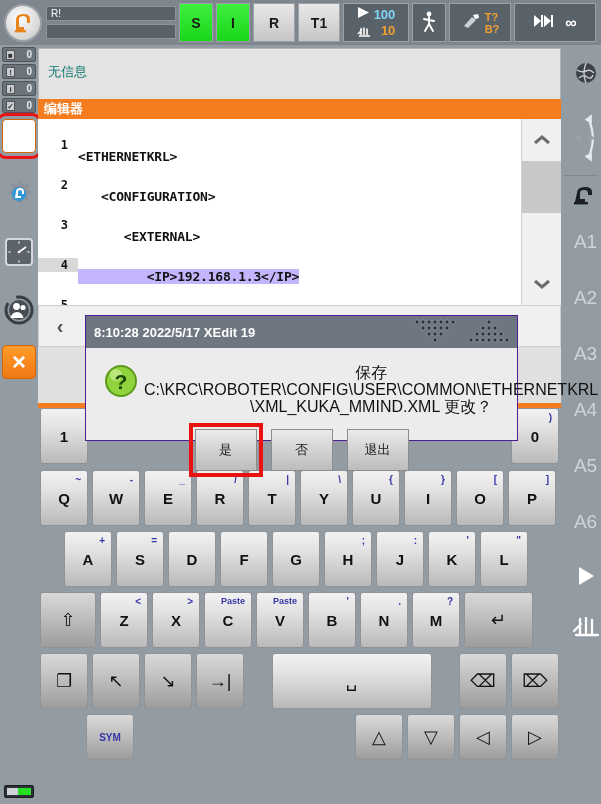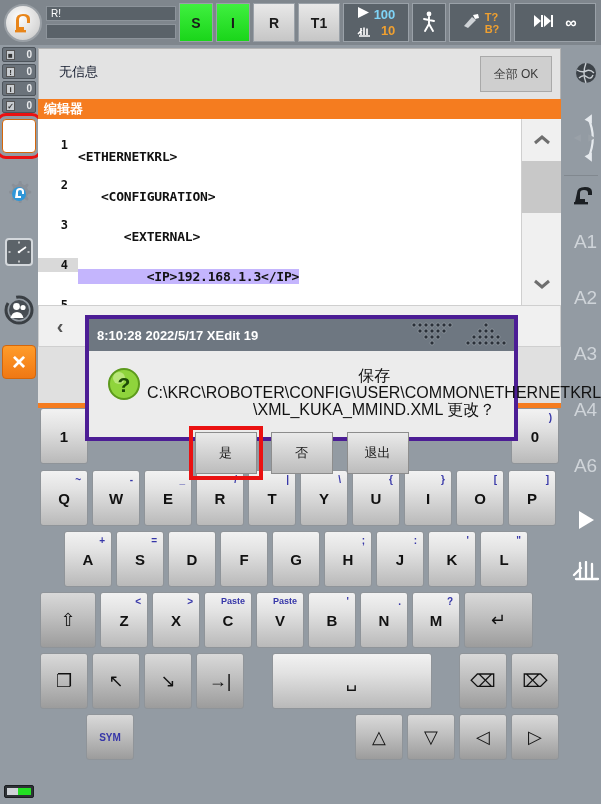--- a/index.html
+++ b/index.html
@@ -91,21 +91,21 @@
     width: 40px; height: 56px; display: flex; align-items: center; justify-content: center;
     color: #cfd4d9; font-size: 19px; font-weight: normal; padding-left: 9px;
   }
   .rr-sep { width: 34px; height: 1px; background: #81888f; }
 
   
   .msg-bar {
     position: absolute; left: 38px; top: 48px; width: 523px; height: 52px;
     background: #e3e3e3; border: 1px solid #b4b4b4; display: flex; align-items: stretch;
   }
-  .msg-text { flex: 1; color: #0f172a; font-size: 13px; padding: 14px 0 0 20px; }
+  .msg-text { flex: 1; color: #0f766e; font-size: 13px; padding: 14px 0 0 9px; }
   .msg-ok {
     width: 72px; margin: 7px 8px 7px 0; background: #cfcfcf;
     border: 1px solid #a9a9a9; display: flex; align-items: center; justify-content: center;
     font-size: 12px; color: #3a3a3a;
   }
   .orange-bar {
     position: absolute; left: 38px; top: 99px; width: 523px; height: 20px;
     background: #f57c1f; color: #ffffff; font-size: 13px; font-weight: bold;
     padding-left: 6px; line-height: 20px;
   }
@@ -177,21 +177,21 @@
   .row-bot .key.space { width: 160px; }
   .row-bot { gap: 4px; }
   .row-last { padding-left: 48px; gap: 4px; }
   .row-last .key { width: 48px; height: 46px; }
   .key.sym { color: #3636a8; font-size: 10px; }
   .spacer-flex { flex: 1; }
 
   
   .dialog {
     position: absolute; left: 85px; top: 315px; width: 433px; height: 126px;
-    border: 4px solid #4c1d95; background: #ececec; z-index: 50;
+    border: 1px solid #4c1d95; background: #ececec; z-index: 50;
   }
   .dlg-title {
     height: 32px; background: #6e7781; display: flex; align-items: center;
     color: #ffffff; font-size: 13px; font-weight: bold; padding-left: 8px; position: relative;
   }
   .dlg-dots { position: absolute; right: 6px; top: 2px; display: flex; gap: 10px; }
   .dlg-body { display: flex; padding: 14px 14px 0 14px; }
   .dlg-icon { width: 42px; flex: none; display: flex; justify-content: center; padding-top: 2px; }
   .dlg-msg {
     flex: 1; font-size: 16px; color: #111; line-height: 17px; text-align: center;
@@ -354,36 +354,36 @@
     <div class="rr-cell" style="height:38px;">
       <svg width="28" height="22" viewBox="0 0 28 22">
         <path d="M3 18 L13 18 L13 15 L8 15 L8 9 Q8 6 12 6 Q16 6 16 9 L16 11 L20 11 L20 8 Q20 3 13 3 Q5 3 5 9 Z" fill="#1b1f23"></path>
         <rect x="2" y="18" width="14" height="2.4" fill="#1b1f23"></rect>
       </svg>
     </div>
     <div class="rr-cell">A1</div>
     <div class="rr-cell">A2</div>
     <div class="rr-cell">A3</div>
     <div class="rr-cell">A4</div>
+    <div class="rr-cell">A5</div>
     <div class="rr-cell">A6</div>
     <div class="rr-cell" style="height:52px;">
       <svg width="24" height="22" viewBox="0 0 24 22">
           <polygon points="5,2 20,11 5,20" fill="#ffffff"></polygon>
         </svg>
     </div>
     <div class="rr-cell" style="height:52px;">
       <svg width="28" height="22" viewBox="0 0 28 22">
         <path d="M2 14 L9 7 M4 18 L26 18 M8 2 L8 16 M14 1 L14 16 M20 3 L20 16" stroke="#ffffff" stroke-width="2.3" fill="none" stroke-linecap="round"></path>
       </svg>
     </div>
   </div>
 
   <div class="msg-bar">
     <div class="msg-text">无信息</div>
-    <div class="msg-ok">全部 OK</div>
   </div>
 
   <div class="orange-bar">编辑器</div>
 
   <div class="editor">
     <div class="editor-code">
       <div class="code-line">
         <span class="ln">1</span>
         <span class="ctext">&lt;ETHERNETKRL&gt;</span>
       </div>

